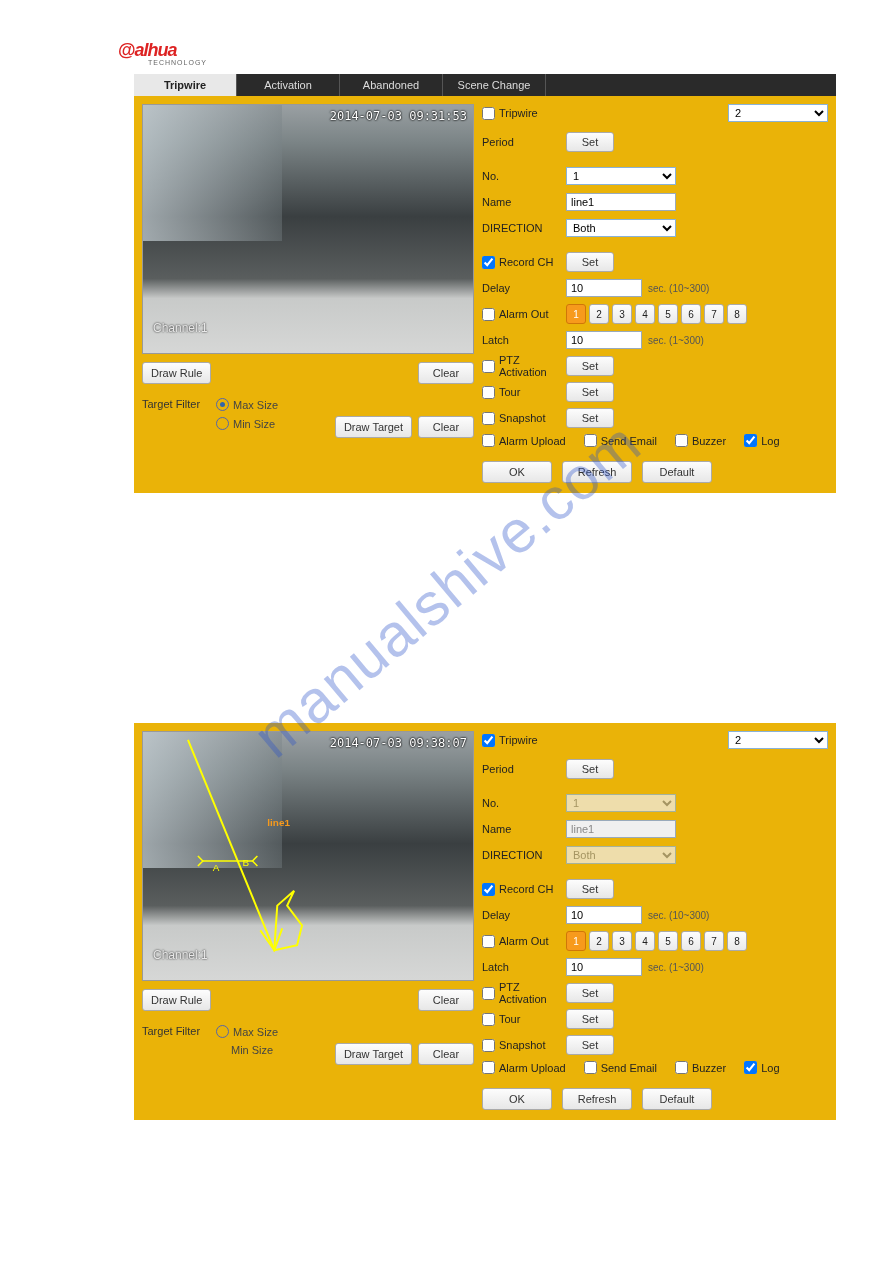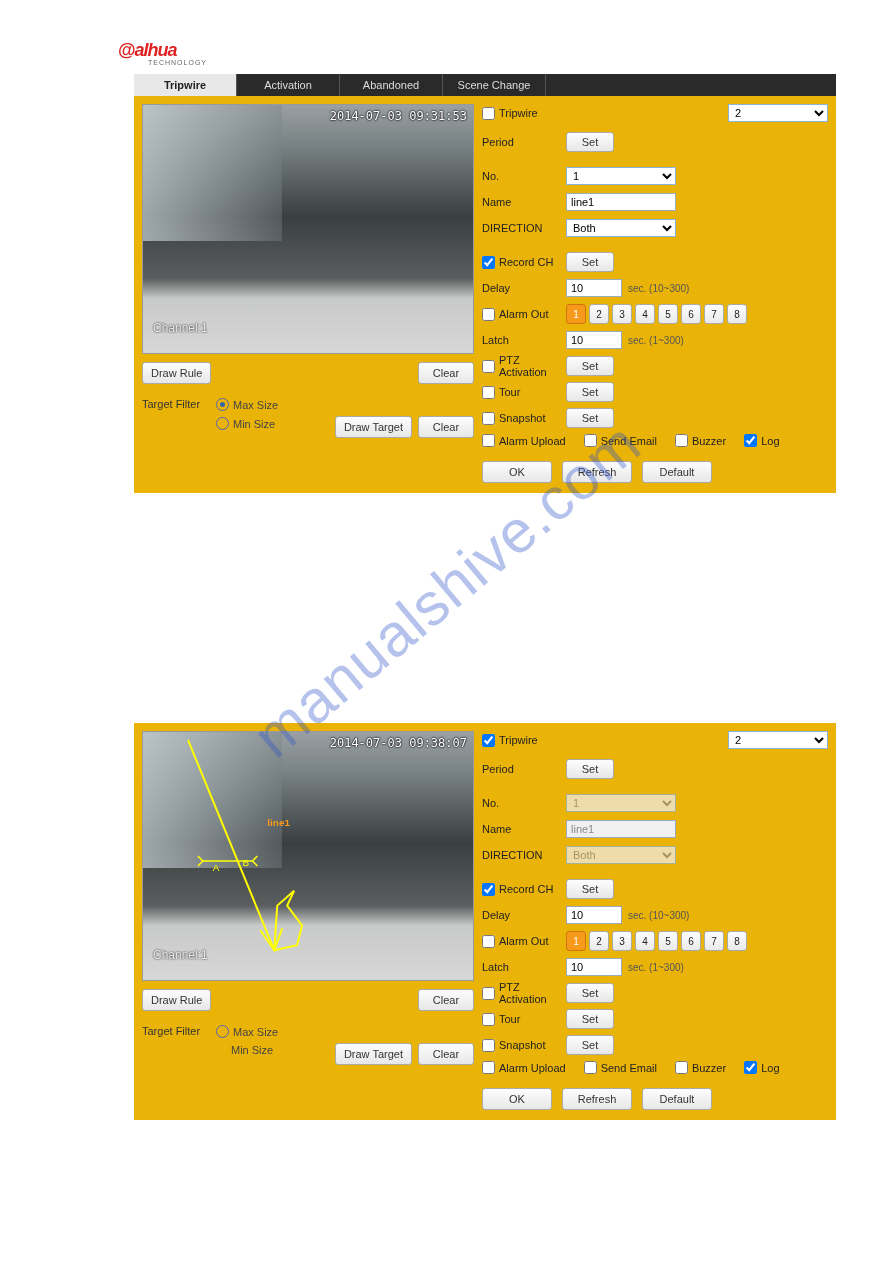--- a/index.html
+++ b/index.html
@@ -141,21 +141,21 @@
   .form-row .lbl input[type=checkbox]{margin:0;}
   .text-input {
     height: 18px;
     border: 1px solid #9ab;
     background: #fff;
     padding: 0 4px;
     font-size: 11px;
     box-sizing: border-box;
   }
   .text-input.w110 { width: 110px; }
-  .text-input.w56 { width: 56px; }
+  .text-input.w56 { width: 76px; }
   .select {
     height: 18px;
     border: 1px solid #89b2d8;
     background: #fff;
     font-size: 11px;
     padding: 0 2px;
     box-sizing: border-box;
   }
   .select.w110 { width:110px;}
   .top-select { display:flex; align-items:center; gap:4px; margin-left:auto;}

